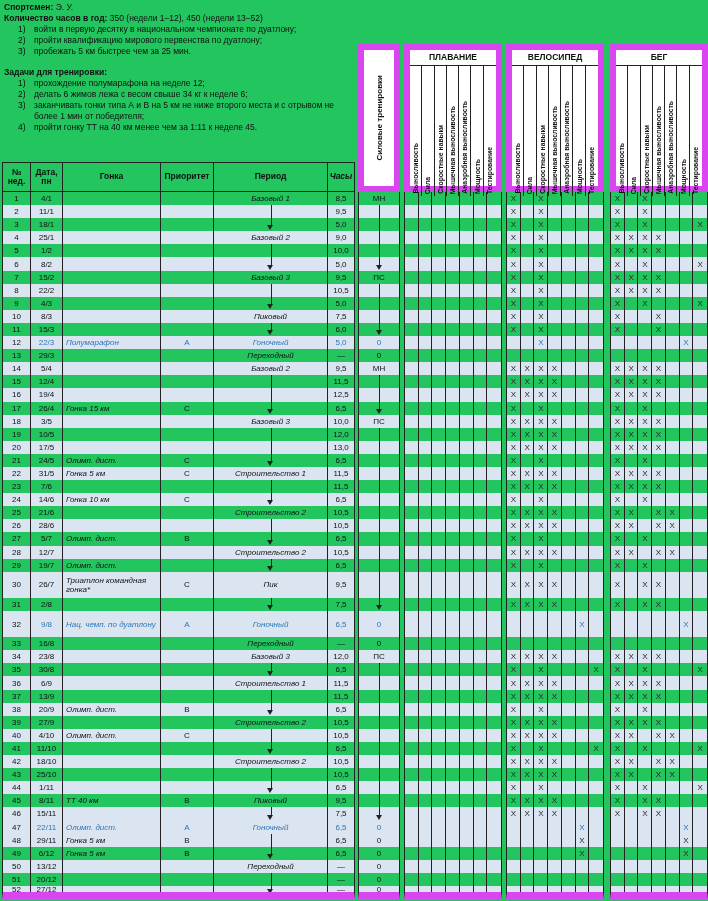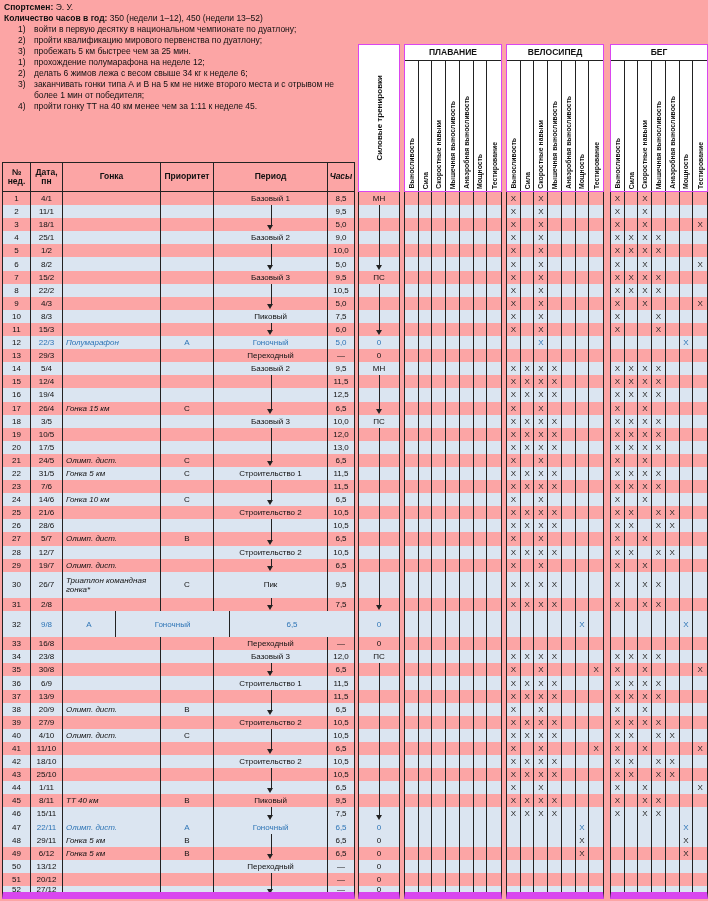--- a/index.html
+++ b/index.html
@@ -1,16 +1,16 @@
 <!DOCTYPE html>
 <html><head>
 <meta charset="utf-8">
 <style>
   html,body { margin:0; padding:0; background:#fff; }
-  .page { position:relative; width:708px; height:901px; background:#fca5a5; overflow:hidden;
+  .page { position:relative; width:708px; height:901px; background:#22c55e; overflow:hidden;
           font-family:"Liberation Sans", sans-serif; color:#111; }
 
   
   .info { position:absolute; left:4px; top:2px; width:352px; font-size:8.5px; line-height:11px; }
   .info .lbl { font-weight:bold; }
   .info .ital { }
   .info ol { list-style:none; counter-reset:n; margin:0; padding:0 0 0 14px; }
   .info li { counter-increment:n; position:relative; padding-left:16px; }
   .info li::before { content:counter(n) ")"; position:absolute; left:0; }
   .sec-gap { margin-top:10px; }
@@ -21,21 +21,21 @@
 
   
   .main-head { position:absolute; left:2px; top:162px; width:353px; height:30px;
                display:flex; border:1px solid #222; box-sizing:border-box; }
   .hc { border-right:1px solid #222; box-sizing:border-box; display:flex; flex-direction:column;
         align-items:center; justify-content:center; font-weight:bold; font-size:8.5px;
         line-height:9.5px; text-align:center; }
   .hc:last-child { border-right:none;font-style:italic; }
   .hw1{width:28px}.hw2{width:32px}.hw3{width:98px}.hw4{width:53px}.hw5{width:114px}.hw6{flex:1}
 
-  .vbox { position:absolute; top:44px; border:1px solid #d946ef; box-sizing:border-box; background:#fff; }
+  .vbox { position:absolute; top:44px; border:6px solid #d946ef; box-sizing:border-box; background:#fff; }
   .strength-box { left:358px; width:42px; height:148px; display:flex; align-items:center; justify-content:center; }
   .rot { writing-mode:vertical-rl; transform:rotate(180deg); font-weight:bold; font-size:8px; white-space:nowrap; }
   .group-box { height:148px; width:98px; }
   .gb-swim{left:404px}.gb-bike{left:506px}.gb-run{left:610px}
   .group-title { height:16px; border-bottom:1px solid #222; box-sizing:border-box; font-weight:bold;
                  font-size:8.5px; text-align:center; line-height:15px; }
   .group-cols { display:flex; height:130px; }
   .gcol { width:14px; box-sizing:border-box; border-right:1px solid #222; display:flex;
           align-items:flex-end; justify-content:center; padding-bottom:2px; overflow:hidden; }
   .gcol:last-child { border-right:none; }
@@ -57,21 +57,21 @@
   .b-run  { left:608px; width:98px; }
   .mc { width:14px; box-sizing:border-box; border-right:1px solid #222; display:flex;
         align-items:center; justify-content:center; color:#262626; }
   .mc:last-child { border-right:none; }
   .cell { box-sizing:border-box; display:flex; align-items:center; justify-content:center;
           border-right:1px solid #222; overflow:hidden; }
   .cell:last-child { border-right:none; }
   .c-num{width:28px}.c-date{width:32px}
   .c-race{width:98px; justify-content:flex-start; padding-left:3px; font-style:italic; line-height:9px;}
   .c-pr{width:53px}
-  .c-period{width:114px; position:relative; }
+  .c-period{width:114px; position:relative; font-style:italic;}
   .c-hours{flex:1}
   .vline { position:absolute; left:50%; top:0; bottom:0; width:1px; background:#222; }
   .vshort { bottom:45%; }
   .tri { position:absolute; left:50%; top:55%; margin-left:-3.5px; width:0; height:0;
          border-left:3.5px solid transparent; border-right:3.5px solid transparent;
          border-top:5.5px solid #222; }
   .row.hl .cell, .row.hl .b-st, .row.hl .mc { color:#2e75b6; }
   .row.hl .c-num { color:#111; }
 </style>
 </head>
@@ -86,20 +86,21 @@
     </div>
     <div>
       <span class="lbl">Количество часов в год:</span>
       <span class="ital">350 (недели 1–12), 450 (недели 13–52)</span>
     </div>
     <ol>
       <li>войти в первую десятку в национальном чемпионате по дуатлону;</li>
       <li>пройти квалификацию мирового первенства по дуатлону;</li>
       <li>пробежать 5 км быстрее чем за 25 мин.</li>
     </ol>
+    <div class="lbl sec-gap">Задачи для тренировки:</div>
     <ol>
       <li>прохождение полумарафона на неделе 12;</li>
       <li>делать 6 жимов лежа с весом свыше 34 кг к неделе 6;</li>
       <li>заканчивать гонки типа А и В на 5 км не ниже второго места и с отрывом не более 1 мин от победителя;</li>
       <li>пройти гонку ТТ на 40 км менее чем за 1:11 к неделе 45.</li>
     </ol>
   </div>
 
 
   <div class="main-head">
@@ -1478,20 +1479,21 @@
           <div class="mc">X</div>
           <div class="mc"></div>
           <div class="mc"></div>
           <div class="mc"></div>
         </div>
       </div>
       <div class="row tall shaded hl">
         <div class="band b-main">
           <div class="cell c-num">32</div>
           <div class="cell c-date">9/8</div>
+          <div class="cell c-race">Нац. чемп. по дуатлону</div>
           <div class="cell c-pr">А</div>
           <div class="cell c-period">Гоночный</div>
           <div class="cell c-hours">6,5</div>
         </div>
         <div class="band b-st">0</div>
         <div class="band marks b-swim">
           <div class="mc"></div>
           <div class="mc"></div>
           <div class="mc"></div>
           <div class="mc"></div>

